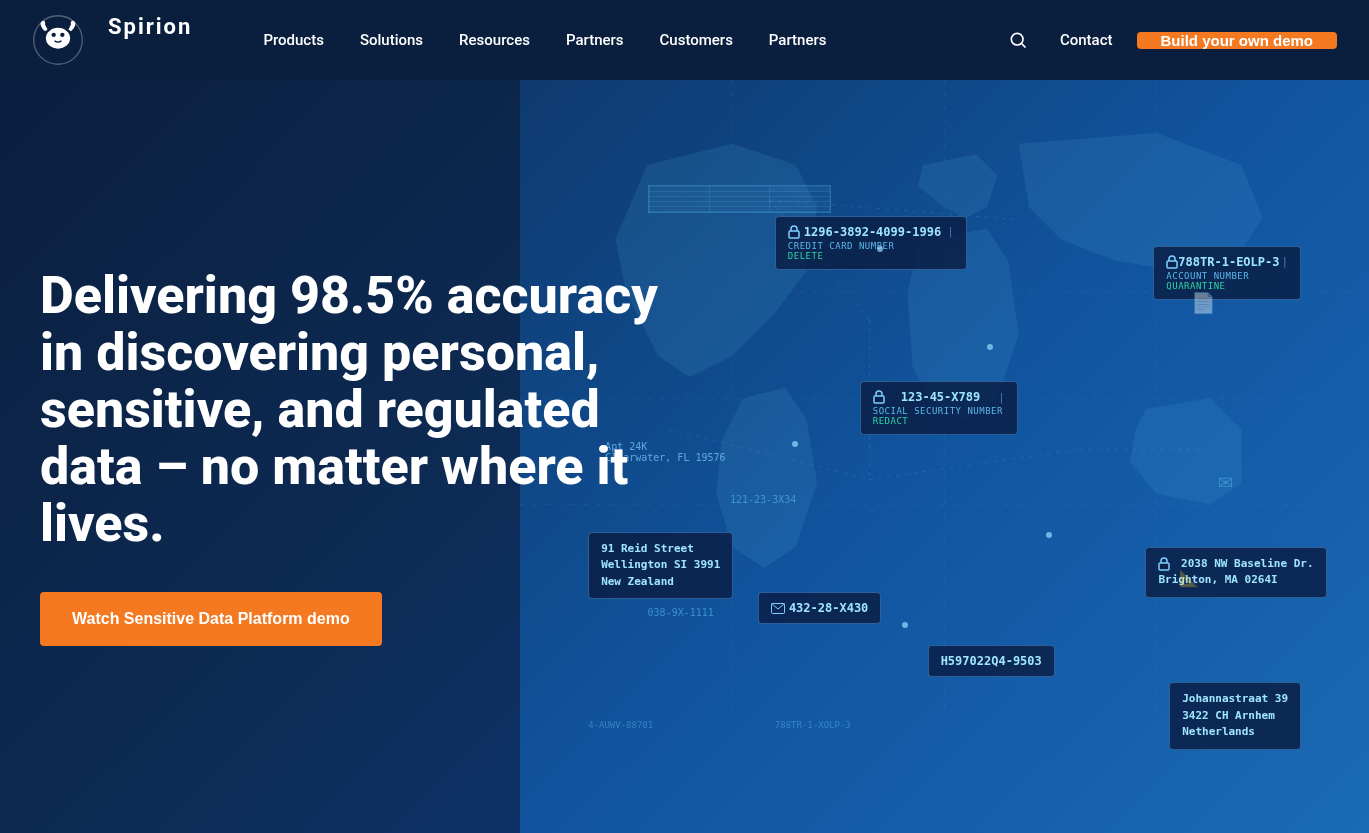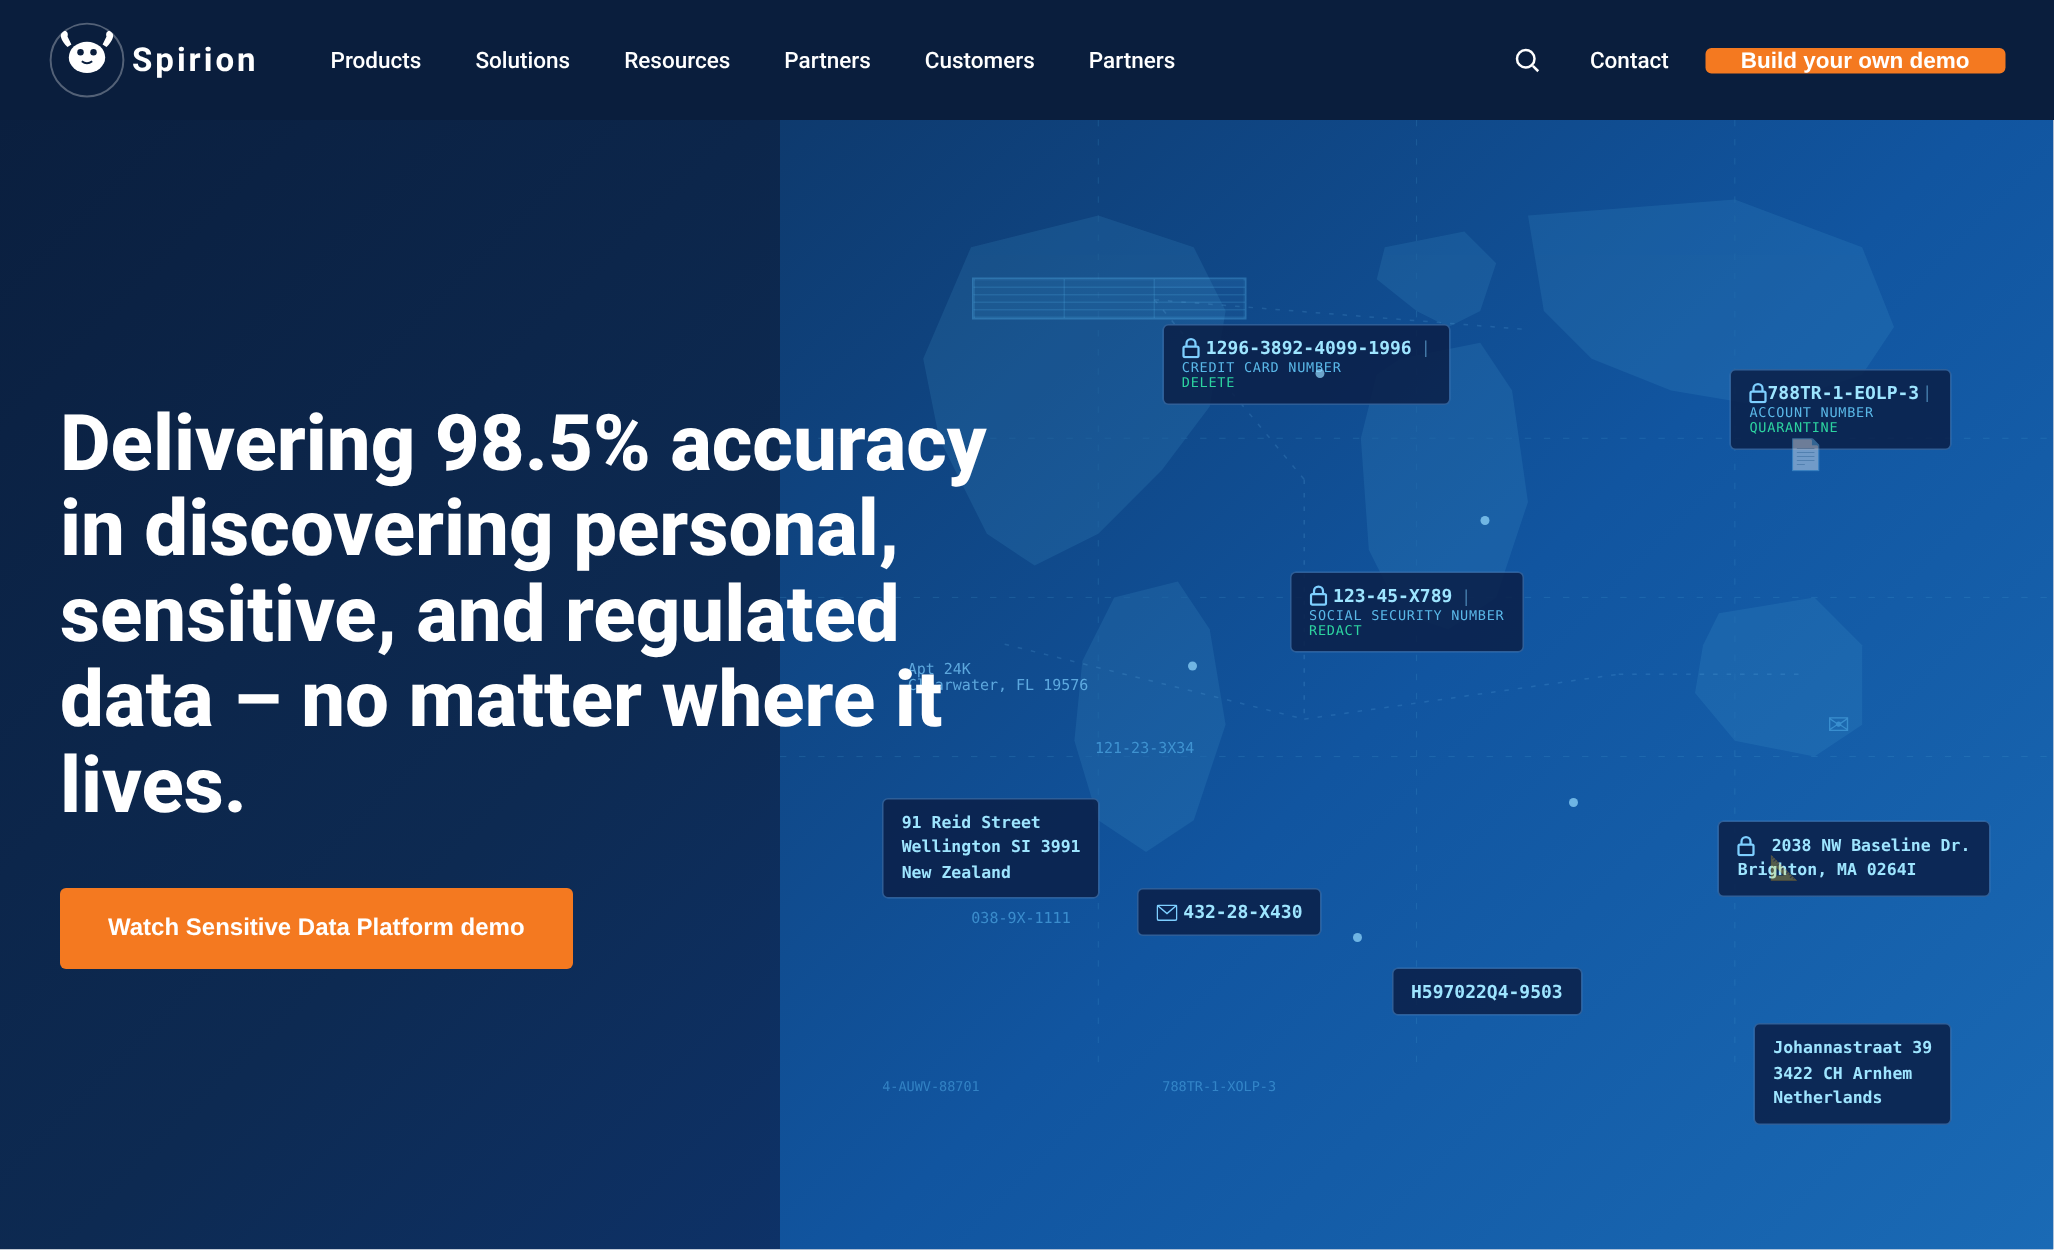--- a/index.html
+++ b/index.html
@@ -18,23 +18,23 @@
       background: #0a1e3d;
       display: flex;
       align-items: center;
       padding: 0 32px;
       z-index: 100;
       gap: 0;
     }
 
     .nav-logo {
       display: flex;
-      align-items: center;
-      gap: 4px;
-      margin-right: 32px;
+      align-items: flex-start;
+      gap: 24px;
+      margin-right: 55px;
       text-decoration: none;
     }
 
     .logo-icon {
       width: 52px;
       height: 52px;
     }
 
     .nav-links {
       display: flex;
@@ -370,21 +370,21 @@
               <path d="M3 6V4a3 3 0 016 0v2" stroke="#7ecfff" stroke-width="1.5" fill="none"></path>
             </svg>
           <span class="card-value">788TR-1-EOLP-3</span>
           <span style="color:rgba(126,207,255,0.5);margin-left:2px;">|</span>
         </div>
         <div class="card-label">ACCOUNT NUMBER</div>
         <div class="card-action">QUARANTINE</div>
       </div>
 
       <div class="data-card card-ssn">
-        <div style="display:flex;align-items:center;gap:4px;">
+        <div style="display:flex;align-items:center;gap:16px;">
           <svg width="12" height="14" viewBox="0 0 12 14" fill="none">
               <rect x="1" y="6" width="10" height="7" rx="1" stroke="#7ecfff" stroke-width="1.5" fill="rgba(10,30,70,0.5)"></rect>
               <path d="M3 6V4a3 3 0 016 0v2" stroke="#7ecfff" stroke-width="1.5" fill="none"></path>
             </svg>
           <span class="card-value">123-45-X789</span>
           <span style="color:rgba(126,207,255,0.5);margin-left:2px;">|</span>
         </div>
         <div class="card-label">SOCIAL SECURITY NUMBER</div>
         <div class="card-action">REDACT</div>
       </div>

